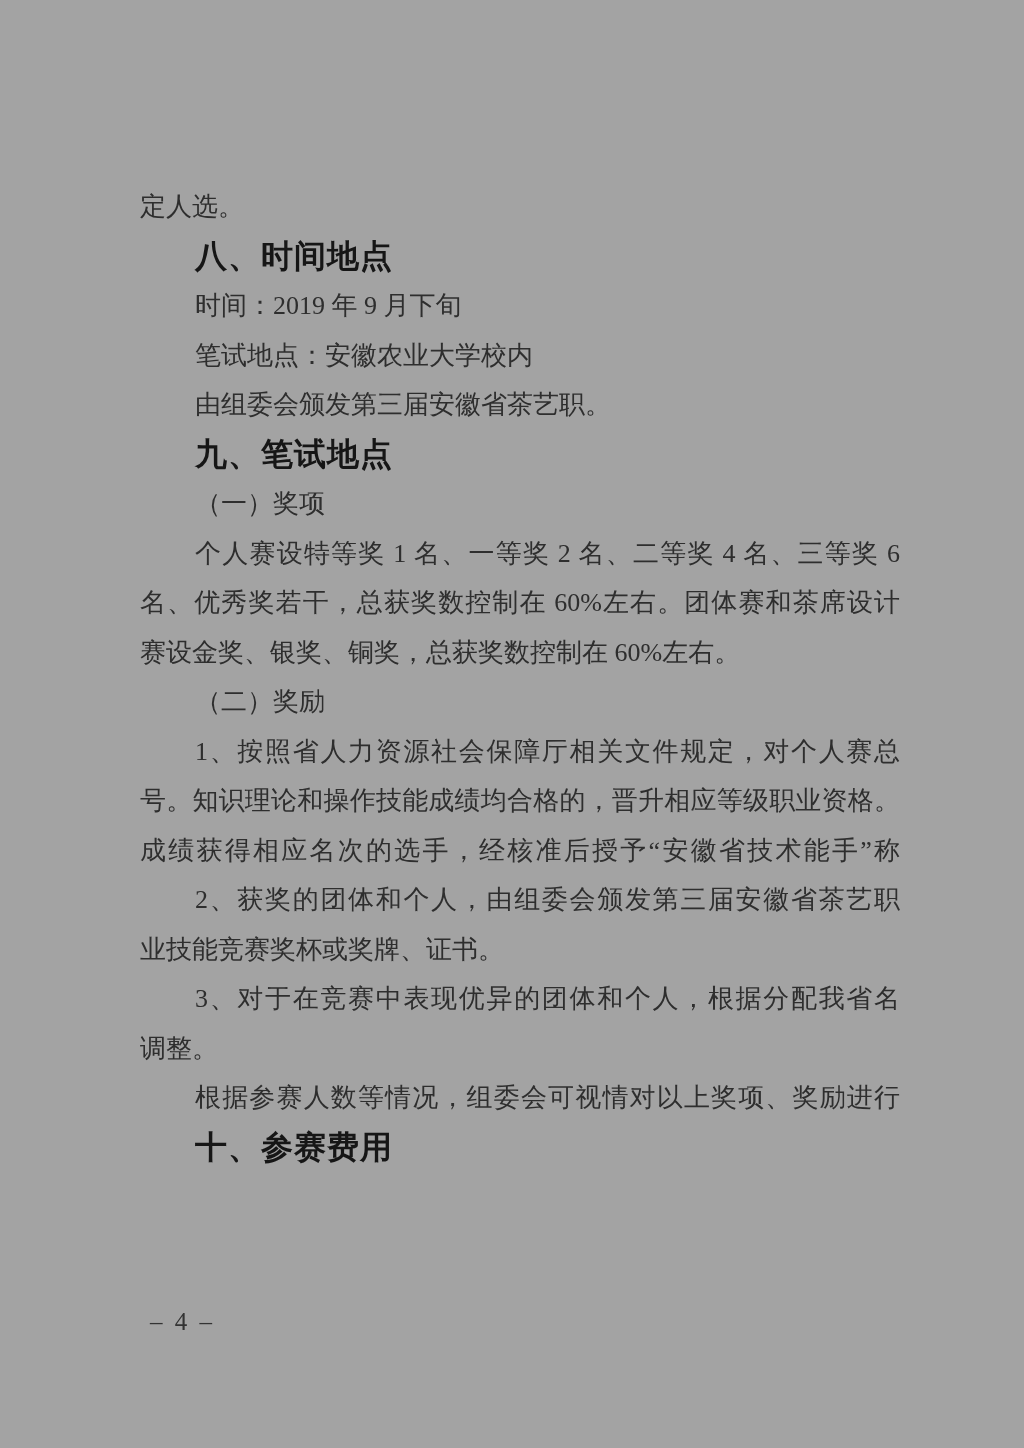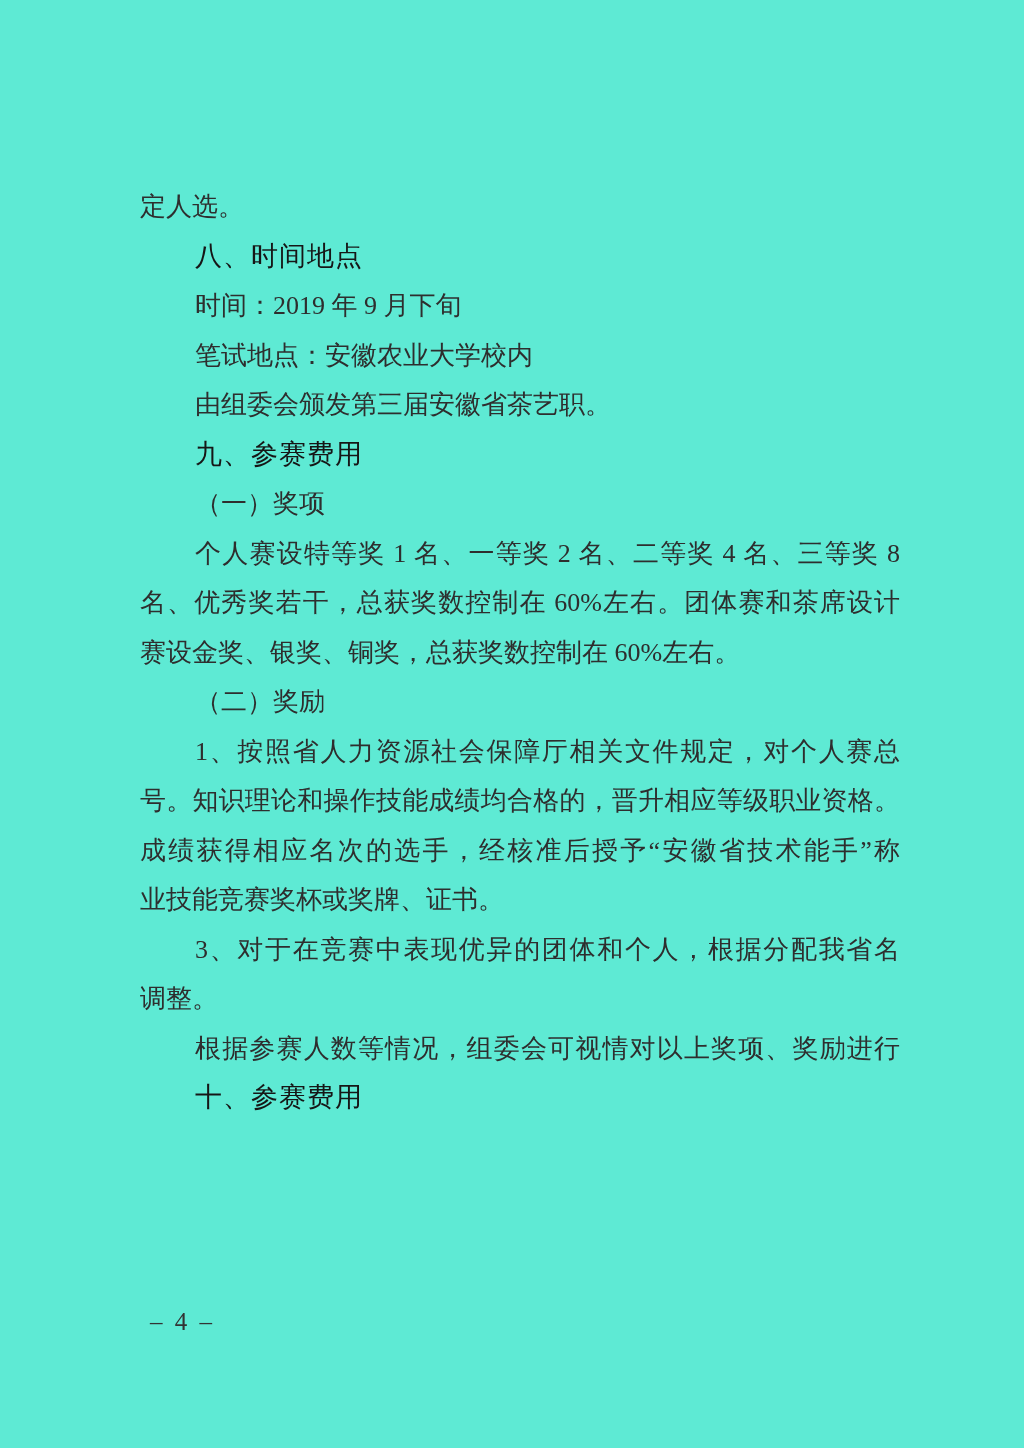--- a/index.html
+++ b/index.html
@@ -4,21 +4,21 @@
 <style>
   html, body {
     margin: 0;
     padding: 0;
     background: #ffffff;
   }
   .page {
     position: relative;
     width: 1024px;
     height: 1448px;
-    background: #5eead4;
+    background: #a3a3a3;
     overflow: hidden;
     font-family: "Liberation Serif", serif;
   }
   .content {
     position: absolute;
     left: 140px;
     top: 182px;
     width: 760px;
   }
   .line {
@@ -31,22 +31,22 @@
   .line.justify {
     white-space: normal;
     text-align: justify;
     text-align-last: justify;
   }
   .line.indent {
     text-indent: 55px;
   }
   .line.heading {
     font-family: "Liberation Sans", sans-serif;
-    font-weight: 400;
-    font-size: 27px;
+    font-weight: 700;
+    font-size: 32px;
     color: #161616;
     letter-spacing: 1px;
   }
   .page-number {
     position: absolute;
     left: 150px;
     top: 1308px;
     font-size: 25px;
     letter-spacing: 3px;
     color: #333333;
@@ -56,29 +56,30 @@
 </head>
 <body>
 
 <div class="page">
   <div class="content" id="doc-lines">
       <div class="line body">定人选。</div>
       <div class="line heading indent">八、时间地点</div>
       <div class="line body indent">时间：2019 年 9 月下旬</div>
       <div class="line body indent">笔试地点：安徽农业大学校内</div>
       <div class="line body indent">由组委会颁发第三届安徽省茶艺职。</div>
-      <div class="line heading indent">九、参赛费用</div>
+      <div class="line heading indent">九、笔试地点</div>
       <div class="line body indent">（一）奖项</div>
-      <div class="line body indent justify">个人赛设特等奖 1 名、一等奖 2 名、二等奖 4 名、三等奖 8</div>
+      <div class="line body indent justify">个人赛设特等奖 1 名、一等奖 2 名、二等奖 4 名、三等奖 6</div>
       <div class="line body justify">名、优秀奖若干，总获奖数控制在 60%左右。团体赛和茶席设计</div>
       <div class="line body">赛设金奖、银奖、铜奖，总获奖数控制在 60%左右。</div>
       <div class="line body indent">（二）奖励</div>
       <div class="line body indent justify">1、按照省人力资源社会保障厅相关文件规定，对个人赛总</div>
       <div class="line body justify">号。知识理论和操作技能成绩均合格的，晋升相应等级职业资格。</div>
       <div class="line body justify">成绩获得相应名次的选手，经核准后授予“安徽省技术能手”称</div>
+      <div class="line body indent justify">2、获奖的团体和个人，由组委会颁发第三届安徽省茶艺职</div>
       <div class="line body">业技能竞赛奖杯或奖牌、证书。</div>
       <div class="line body indent justify">3、对于在竞赛中表现优异的团体和个人，根据分配我省名</div>
       <div class="line body">调整。</div>
       <div class="line body indent justify">根据参赛人数等情况，组委会可视情对以上奖项、奖励进行</div>
       <div class="line heading indent">十、参赛费用</div>
     </div>
   <div class="page-number">– 4 –</div>
 </div>
 
 </body></html>

